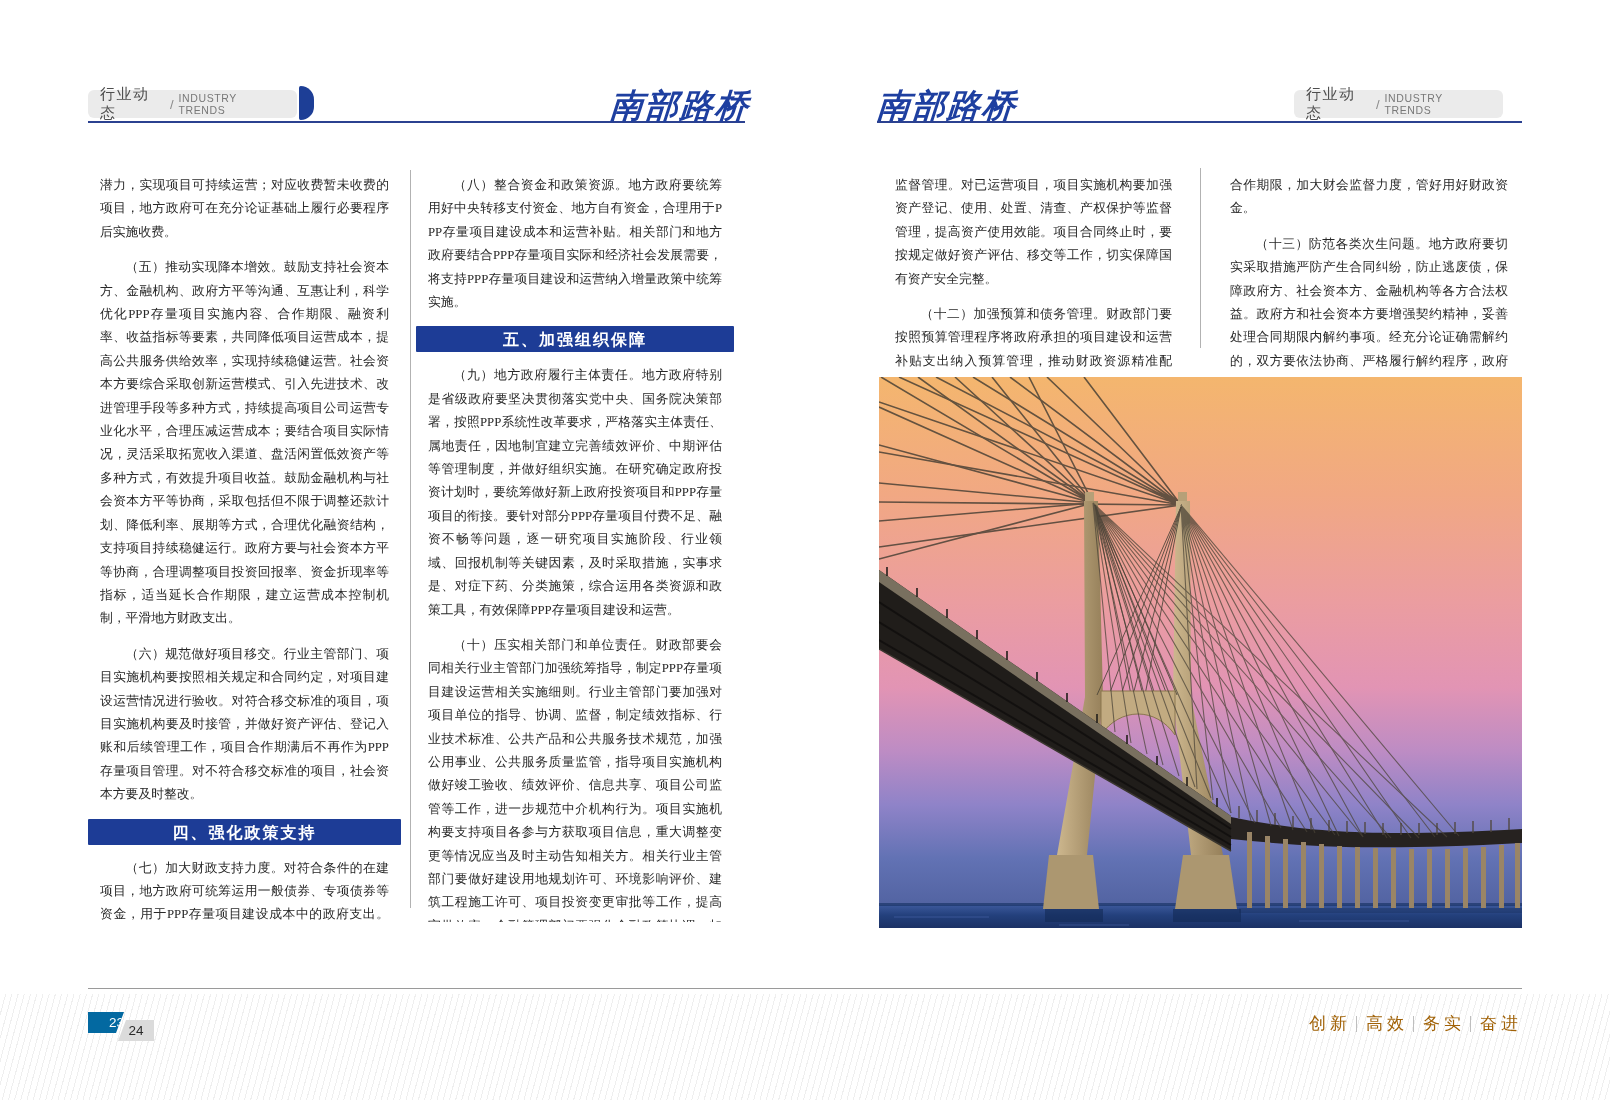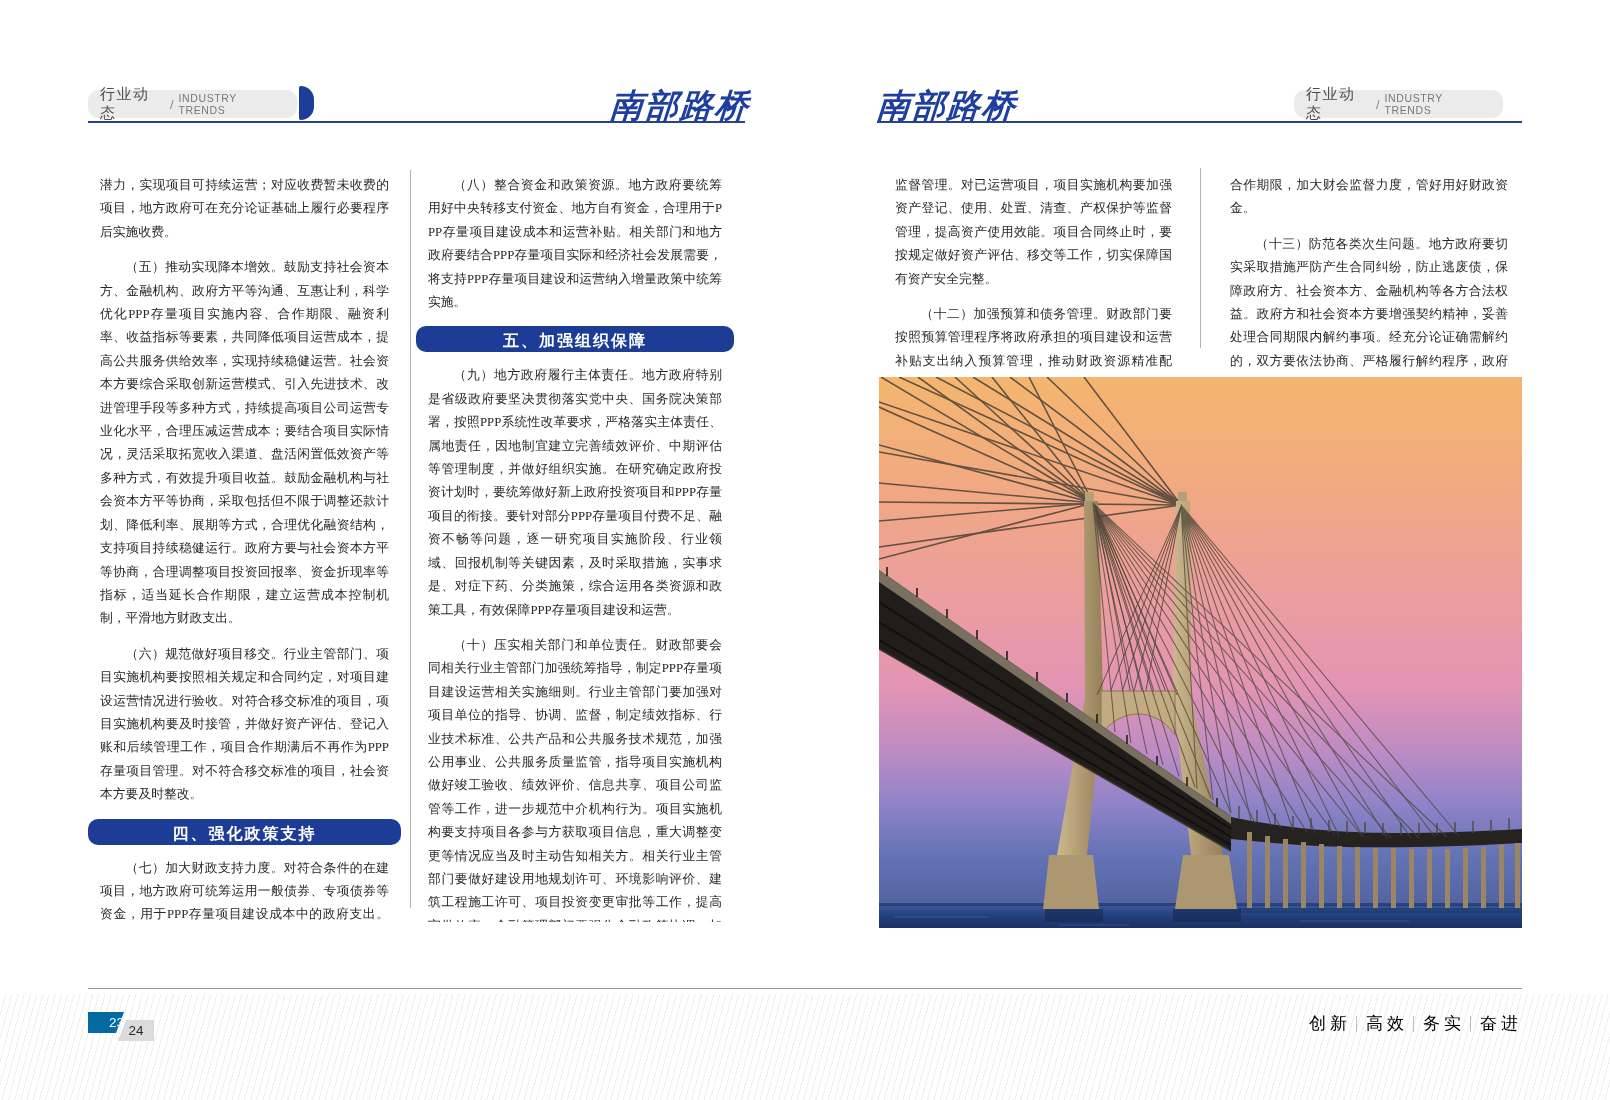--- a/index.html
+++ b/index.html
@@ -1,21 +1,21 @@
 <!DOCTYPE html>
 <html><head>
 <meta charset="utf-8">
 <style>
   html,body{margin:0;padding:0;background:#fff;}
   #canvas{position:relative;width:1610px;height:1100px;background:#ffffff;overflow:hidden;
           font-family:"Liberation Serif","DejaVu Serif",serif;}
 
   
   .tab{position:absolute;top:90px;height:28px;width:209px;display:flex;align-items:center;
-       background:#ebebeb;border-radius:11px;padding:0 12px;box-sizing:border-box;}
+       background:#ebebeb;border-radius:6px;padding:0 12px;box-sizing:border-box;}
   .tab-left{left:88px;}
   .tab-right{left:1294px;}
   .tab-cn{font-family:"Liberation Sans",sans-serif;font-size:15px;color:#4d4d4d;letter-spacing:1.5px;}
   .tab-sep{margin:0 5px;color:#8a8a8a;font-size:13px;font-family:"Liberation Sans",sans-serif;}
   .tab-en{font-family:"Liberation Sans",sans-serif;font-size:10.5px;color:#787878;letter-spacing:.6px;}
   .tab-bracket{position:absolute;top:86px;width:15px;height:34px;background:#1d3e96;
                border-radius:2px 16px 16px 2px;}
   .bracket-left{left:299px;}
   .page-rule{position:absolute;top:121px;height:2px;background:#2b4190;}
   .rule-left{left:88px;width:657px;}
@@ -27,22 +27,22 @@
 
   
   .col{position:absolute;top:162px;overflow:hidden;}
   #col1{left:88px;width:313px;height:760px;}
   #col2{left:416px;width:318px;height:760px;}
   #col3{left:883px;width:301px;height:228px;}
   #col4{left:1218px;width:302px;height:228px;}
   .para{margin:12px;font-size:12.8px;line-height:23.4px;color:#282828;text-align:justify;
         word-break:break-all;}
   .ind{text-indent:2em;}
-  .sec-head{height:26px;line-height:30px;background:#1d3c96;border-radius:10px;color:#ffffff;
-            text-align:center;font-family:Liberation Sans, sans-serif;font-weight:bold;
+  .sec-head{height:26px;line-height:30px;background:#1d3c96;border-radius:1px;color:#ffffff;
+            text-align:center;font-family:Liberation Mono, monospace;font-weight:bold;
             font-size:16px;letter-spacing:2px;margin:9px 0 7px;}
   .col-divider{position:absolute;width:1px;background:#b2b2b2;}
   #divider-left{left:410px;top:170px;height:738px;}
   #divider-right{left:1200px;top:168px;height:180px;}
 
   
   .photo{position:absolute;left:879px;top:377px;width:643px;height:551px;margin:0;}
   .photo svg{display:block;}
 
   
@@ -50,21 +50,21 @@
   .hatch-band{position:absolute;left:0;top:994px;width:1610px;height:106px;
               background:repeating-linear-gradient(105deg,#ffffff 0 5px,#efefef 5px 6px);}
   .pagenums{position:absolute;left:88px;top:1012px;display:flex;
             font-family:"Liberation Sans",sans-serif;font-size:13.5px;}
   .pn-dark{display:inline-block;width:36px;height:21px;line-height:21px;background:#0369a1;
            color:#fff;text-align:right;clip-path:polygon(0 0,100% 0,calc(100% - 8px) 100%,0 100%);}
   .pn-light{display:inline-block;width:36px;height:21px;line-height:21px;background:#dbdbdb;
             color:#2a2a2a;text-align:center;margin-left:-6px;
             clip-path:polygon(8px 0,100% 0,100% 100%,0 100%);margin-top:8px;}
   .slogan{position:absolute;right:88px;top:1012px;display:flex;align-items:center;
-          font-size:17px;color:#000000;letter-spacing:4px;margin-left:18px;}
+          font-size:17px;color:#a16207;letter-spacing:4px;margin-left:18px;}
   .slogan .sep{width:1px;height:16px;background:#bfbfbf;margin:0 9px 0 5px;}
 </style>
 </head>
 <body>
 
 <div id="canvas">
 
   <div class="hatch-band"></div>
   <div class="footer-line"></div>
 

